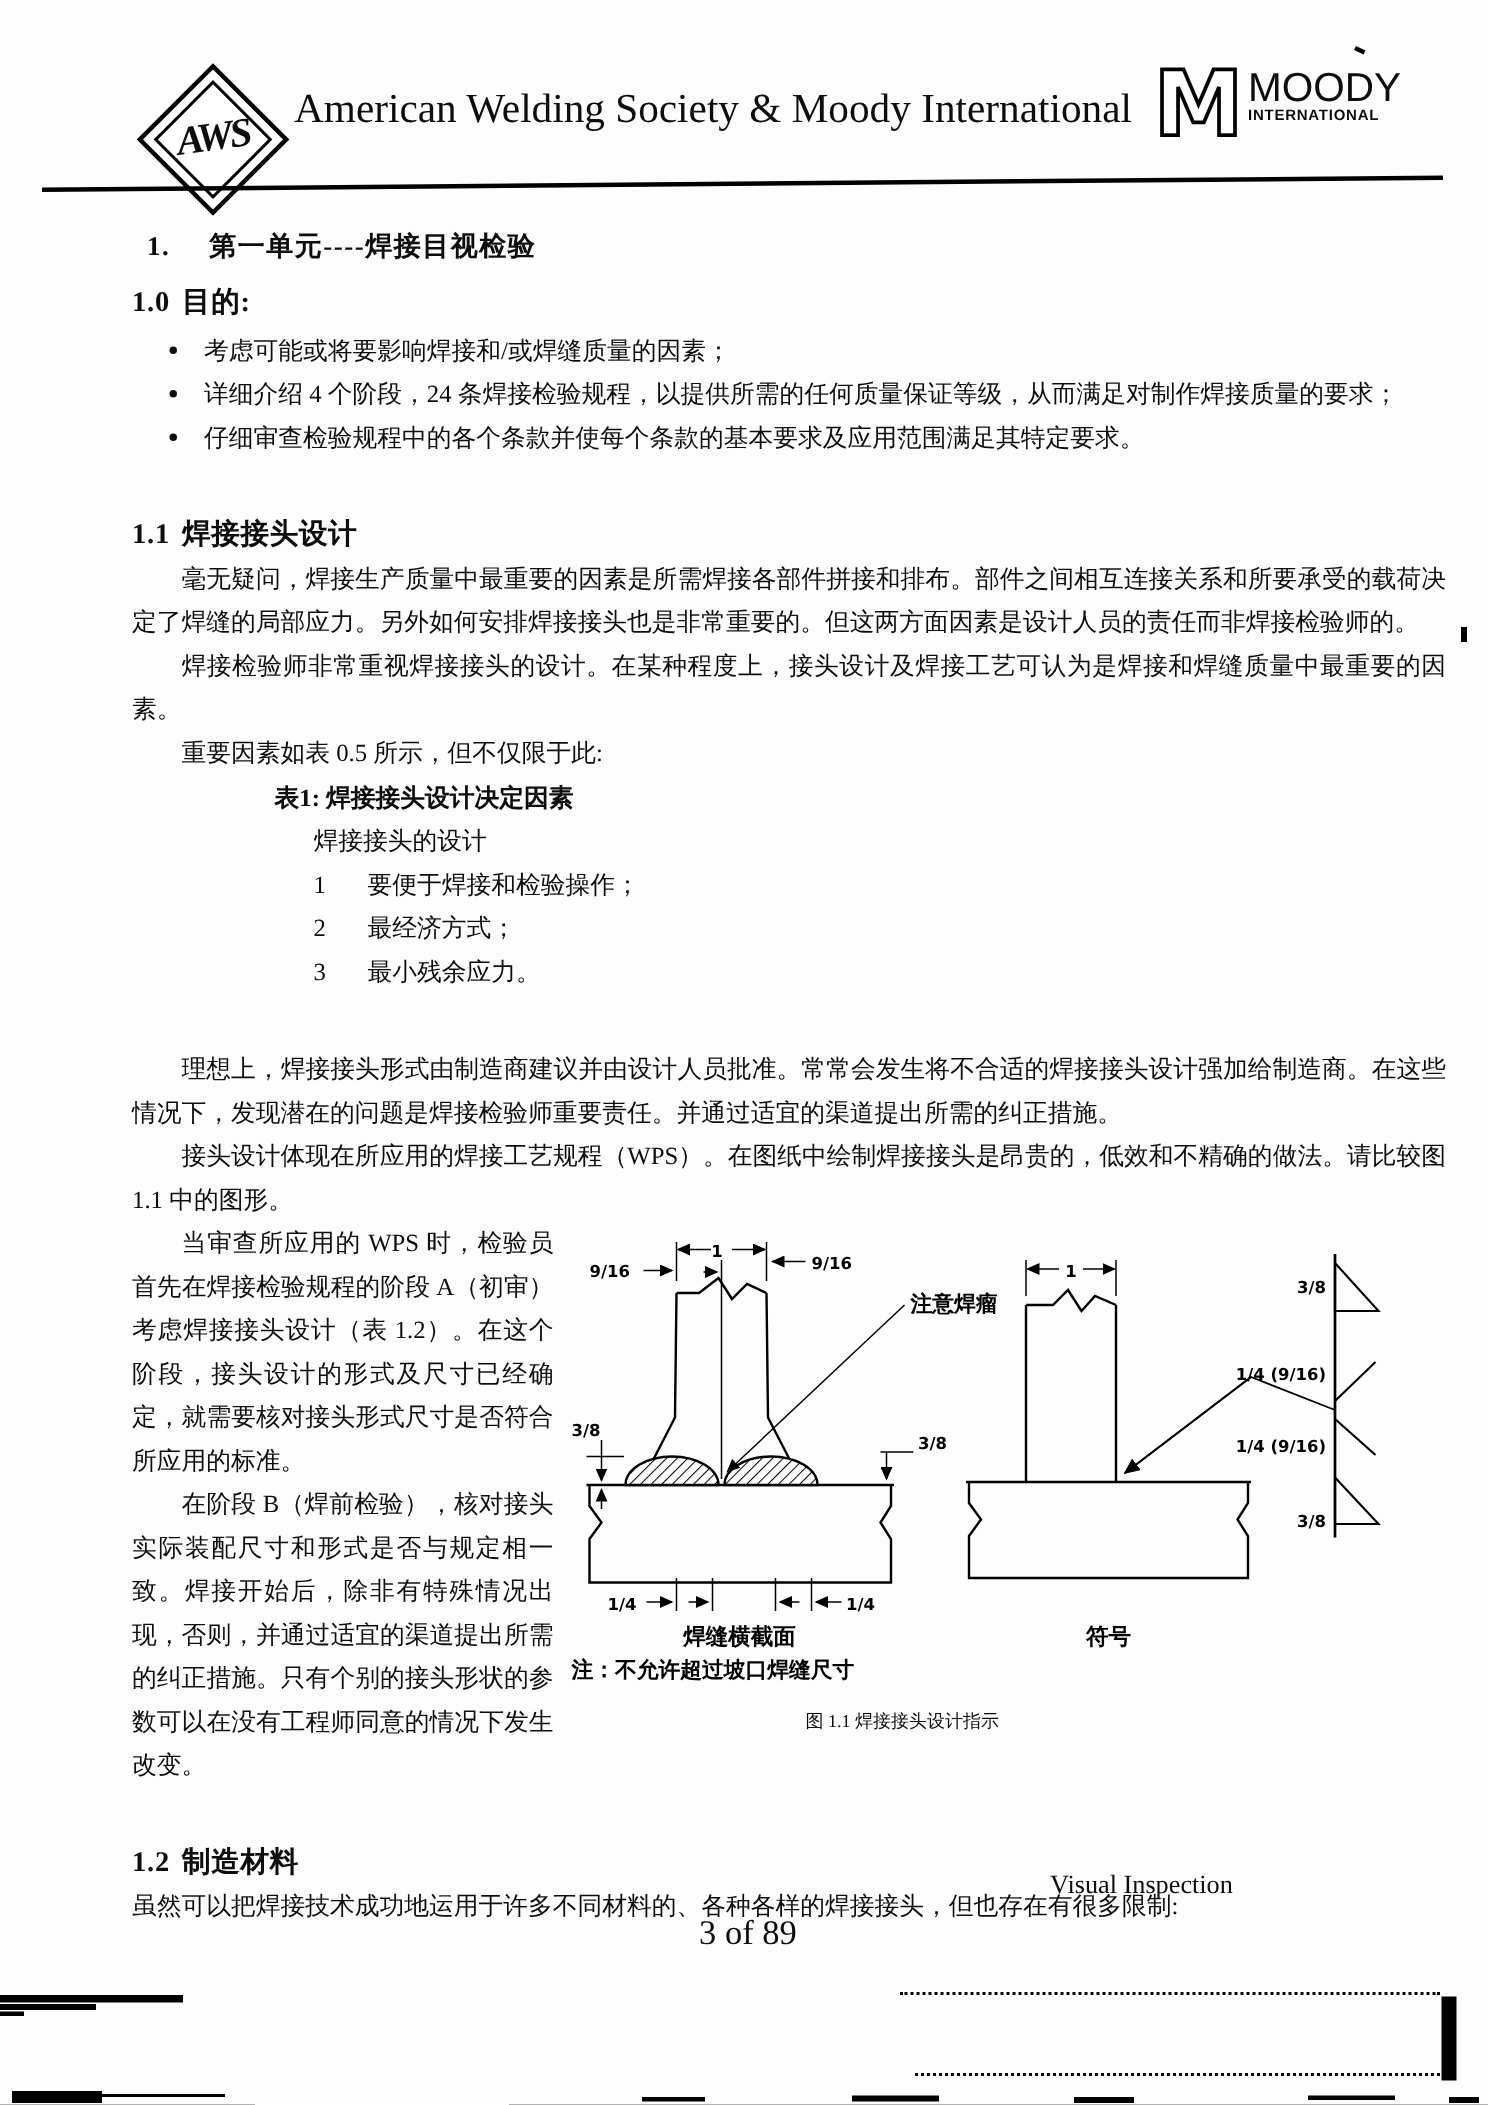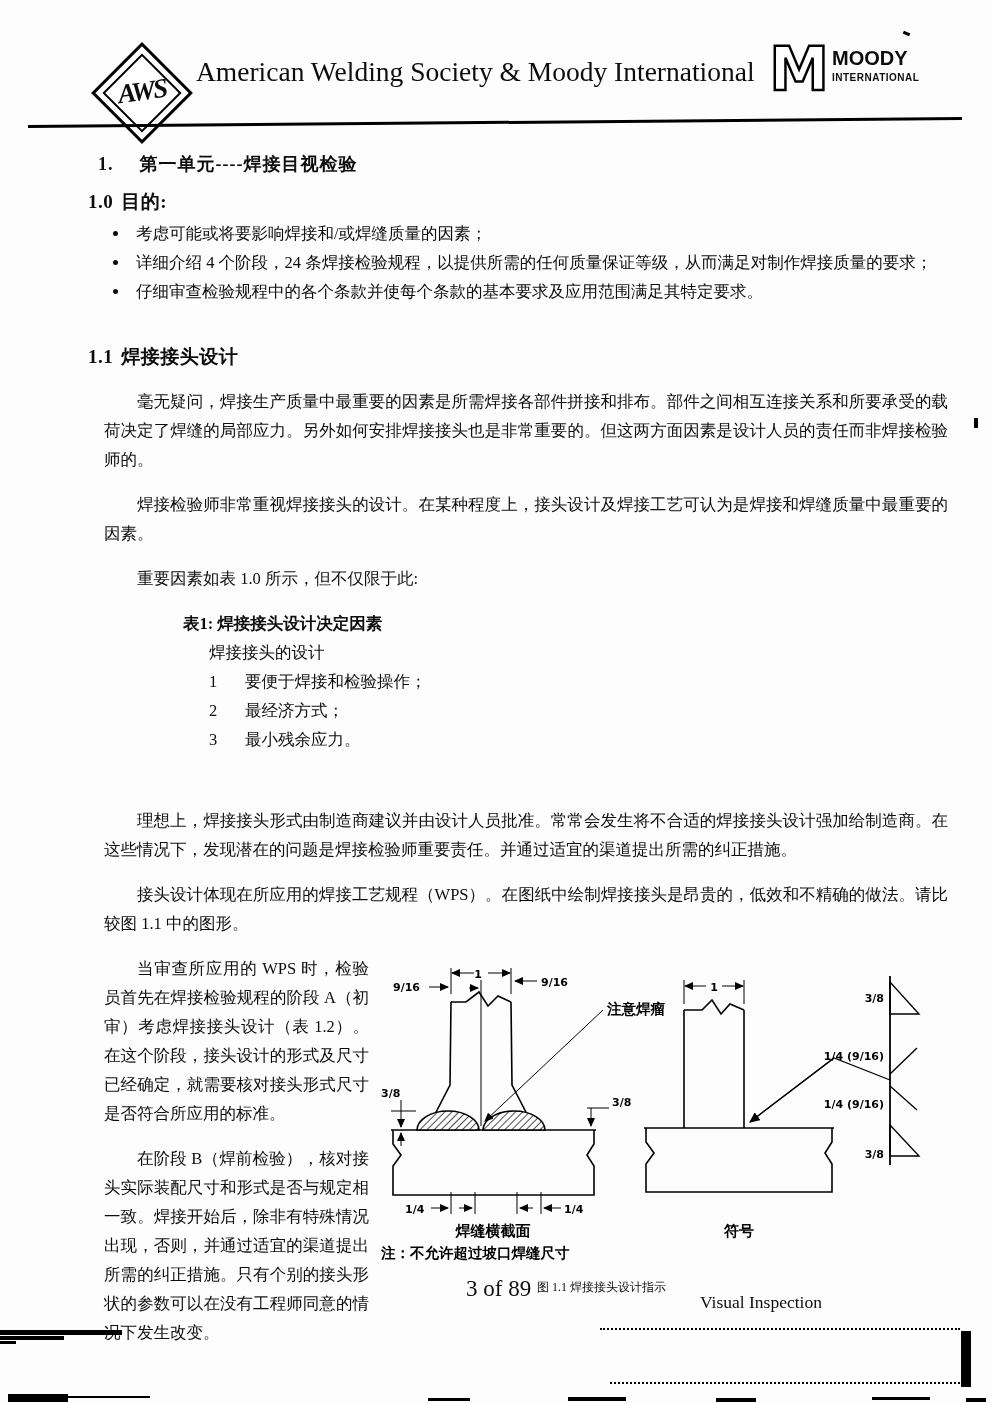--- a/index.html
+++ b/index.html
@@ -15,53 +15,53 @@
   .aws-d2 { position:absolute; left:19px; top:19px; right:19px; bottom:19px;
             border:2px solid #000; transform:rotate(45deg); background:#fff; }
   .aws-txt { position:absolute; left:0; top:30px; width:100%; text-align:center;
              font-family:"Liberation Serif",serif; font-style:italic; font-weight:bold;
              font-size:27px; transform:rotate(-8deg); letter-spacing:-2px; }
   .header-title { position:absolute; left:196px; top:56px; font-size:27.5px;
                   font-family:"Liberation Serif",serif; white-space:nowrap; }
   .moody { position:absolute; left:772px; top:44px; display:flex; align-items:flex-start; }
   .moody-m { width:54px; height:56px; }
   .moody-words { margin-left:6px; font-family:"Liberation Sans",sans-serif; }
-  .moody-name { font-size:20px; font-weight:700; letter-spacing:0px; line-height:28px; }
+  .moody-name { font-size:27px; font-weight:400; letter-spacing:0px; line-height:28px; }
   .moody-sub  { font-size:10px; font-weight:700; letter-spacing:0.5px; line-height:12px; }
   .header-rule { position:absolute; left:28px; top:121px; width:934px; height:3px;
                  background:#000; transform:rotate(-0.5deg); }
   
   .content { position:absolute; left:88px; top:150px; width:876px;
              font-size:16.5px; line-height:29px; text-align:justify; }
   .h-unit { font-size:18px; font-weight:bold; margin:0 0 8px 10px; letter-spacing:1px; }
   .h-unit .num { margin-right:26px; }
   .h-sec  { font-size:19px; font-weight:bold; margin:0; letter-spacing:0.5px; }
   .h-sec .num { margin-right:8px; }
   ul.goals { margin:3px 0 0 0; padding-left:42px; }
   ul.goals li { padding-left:6px; }
   .gap-lg { height:36px; }
-  p.body-p { margin:16px; text-indent:2em; }
+  p.body-p { margin:0; text-indent:2em; }
   p.noindent { text-indent:0; }
   .tbl { margin:1px 0 0 95px; }
   .tbl-title { font-weight:bold; }
   .tbl-sub { margin-left:26px; }
   .tbl-item { margin-left:26px; }
   .tbl-item .inum { display:inline-block; width:36px; }
   .figure { float:right; width:585px; margin:6px 0 24px 10px; }
   .fig-caption { text-align:center; padding-right:140px; font-size:12px; margin-top:2px; }
   svg text { font-family:"DejaVu Sans",sans-serif; }
   .dim { font-size:11px; font-weight:bold; }
   .zh  { font-size:14.5px; font-weight:600;
          font-family:"Liberation Serif","DejaVu Sans",serif; }
   .cap { font-size:15px; font-weight:700;
          font-family:"Liberation Serif","DejaVu Sans",serif; }
   .clear { clear:both; }
   
   .page-num { position:absolute; left:466px; top:1276px; font-size:23px; }
-  .footer-right { position:absolute; left:700px; top:1292px; font-size:17.5px; }
+  .footer-right { position:absolute; left:700px; top:1246px; font-size:17.5px; }
   
   .noise { position:absolute; background:#000; }
   .noise-dots { position:absolute; border-top:2px dotted #000; height:0; }
 </style>
 </head>
 <body>
 
 <div class="page">
 
   <div class="aws-logo">
@@ -96,21 +96,21 @@
       <li>仔细审查检验规程中的各个条款并使每个条款的基本要求及应用范围满足其特定要求。</li>
     </ul>
 
     <div class="gap-lg"></div>
 
     <div class="h-sec">
       <span class="num">1.1</span><span>焊接接头设计</span>
     </div>
     <p class="body-p">毫无疑问，焊接生产质量中最重要的因素是所需焊接各部件拼接和排布。部件之间相互连接关系和所要承受的载荷决定了焊缝的局部应力。另外如何安排焊接接头也是非常重要的。但这两方面因素是设计人员的责任而非焊接检验师的。</p>
     <p class="body-p">焊接检验师非常重视焊接接头的设计。在某种程度上，接头设计及焊接工艺可认为是焊接和焊缝质量中最重要的因素。</p>
-    <p class="body-p">重要因素如表 1.0 所示，但不仅限于此:</p>
+    <p class="body-p">重要因素如表 0.5 所示，但不仅限于此:</p>
 
     <div class="tbl">
       <div class="tbl-title">表1: 焊接接头设计决定因素</div>
       <div class="tbl-sub">焊接接头的设计</div>
       <div class="tbl-item">
         <span class="inum">1</span><span>要便于焊接和检验操作；</span>
       </div>
       <div class="tbl-item">
         <span class="inum">2</span><span>最经济方式；</span>
       </div>

